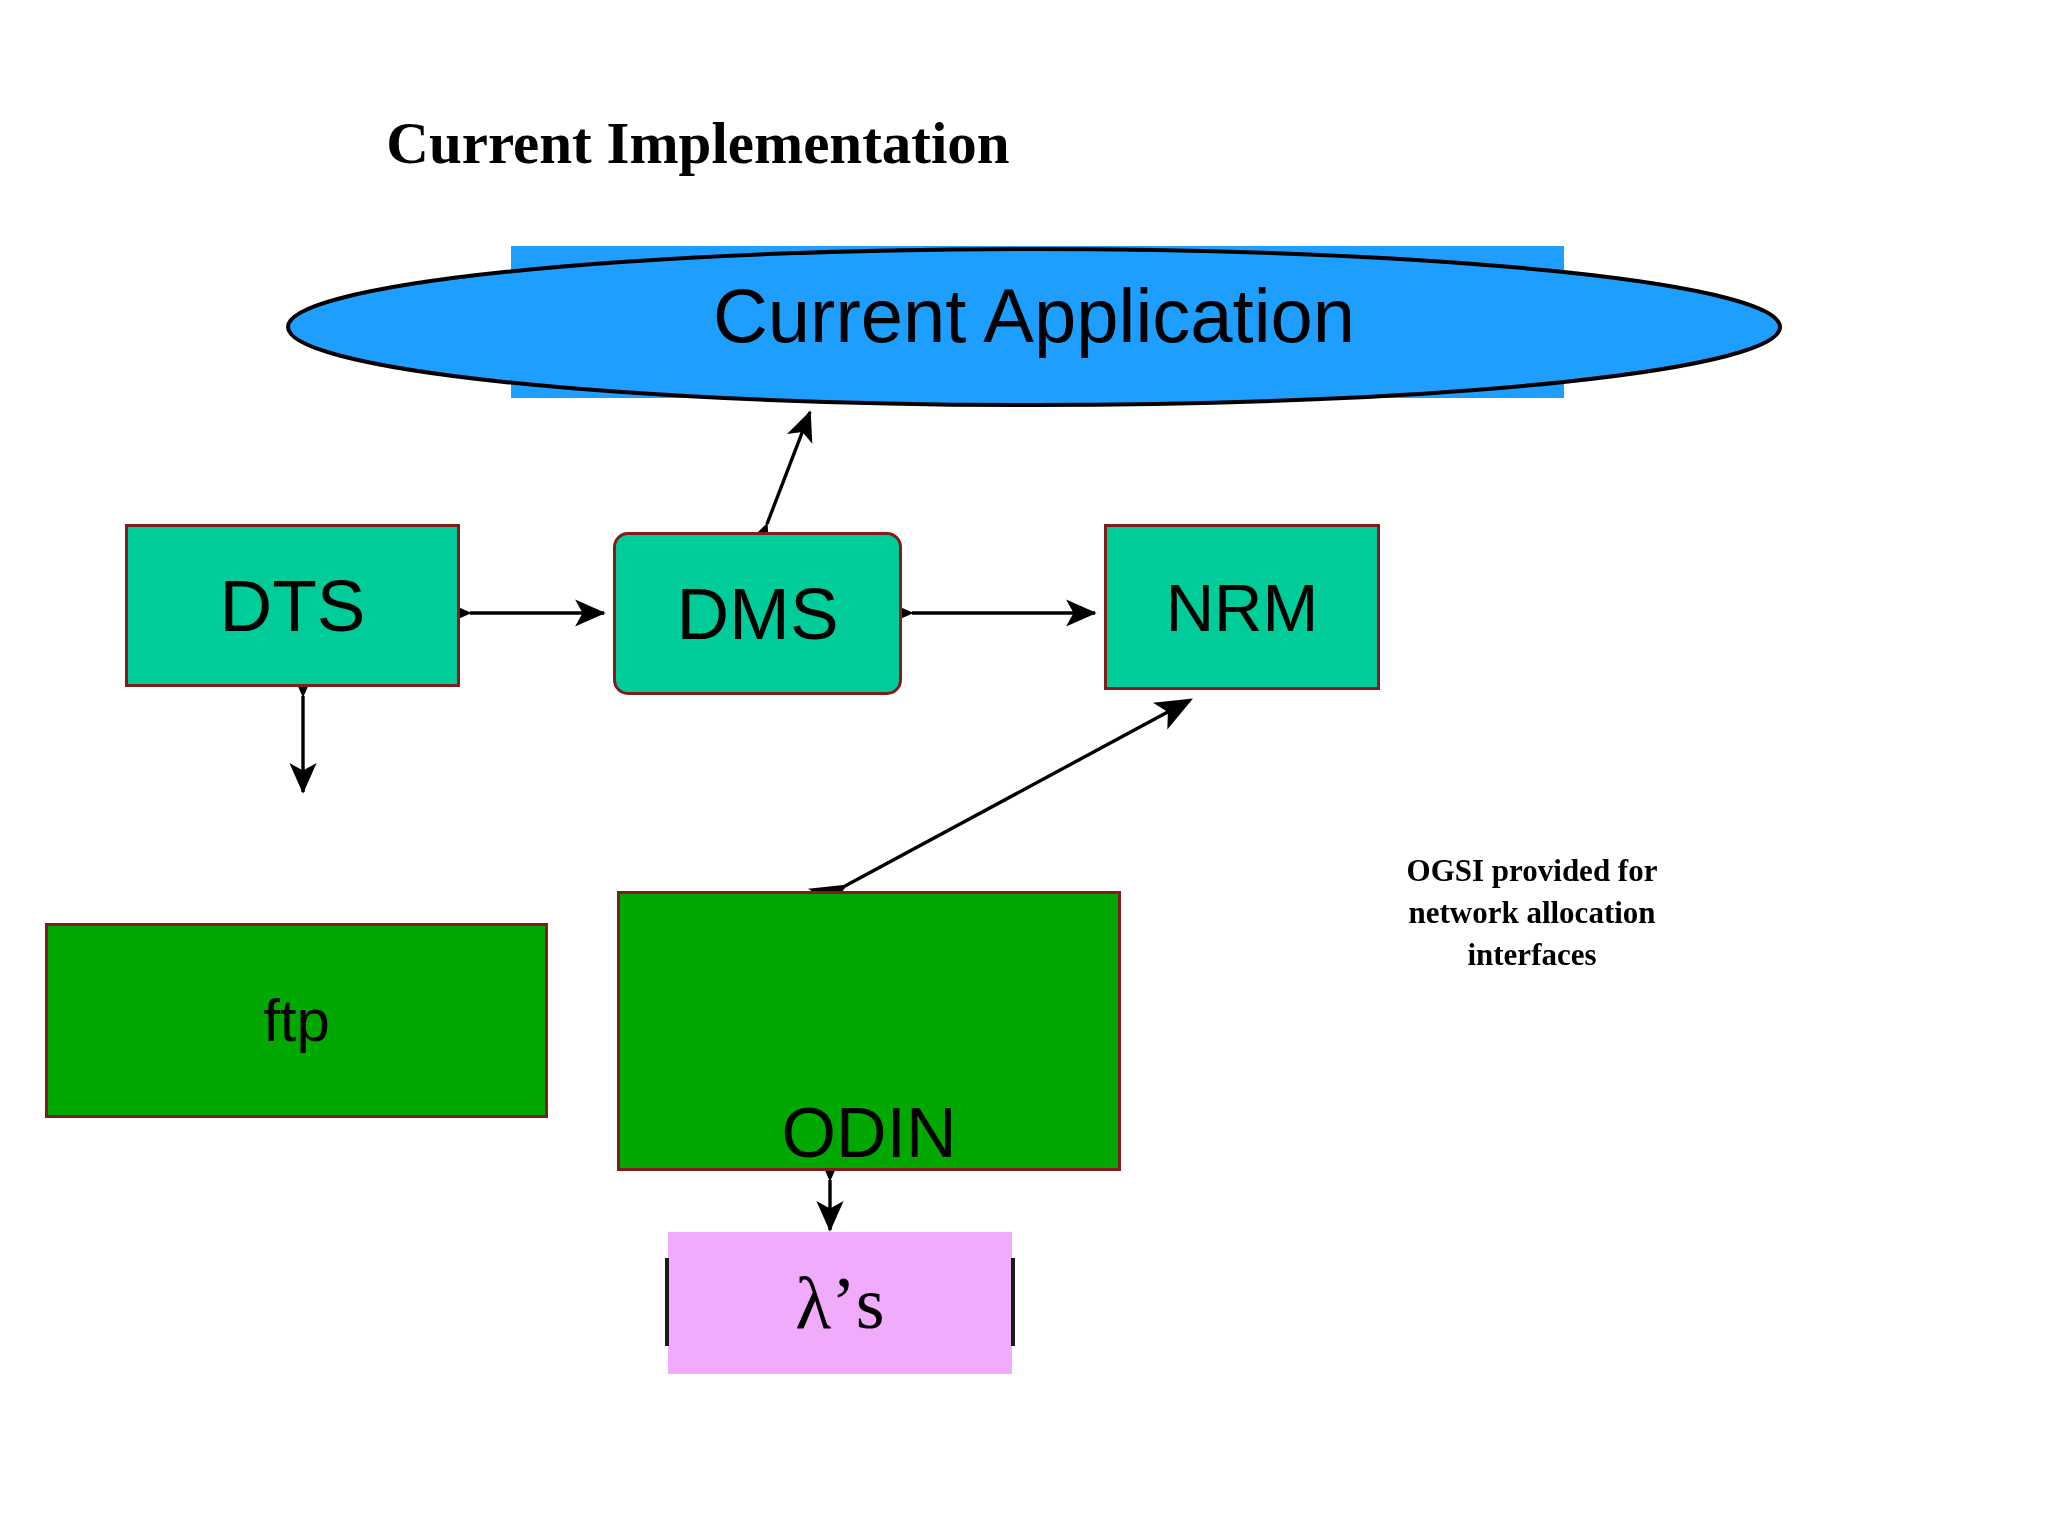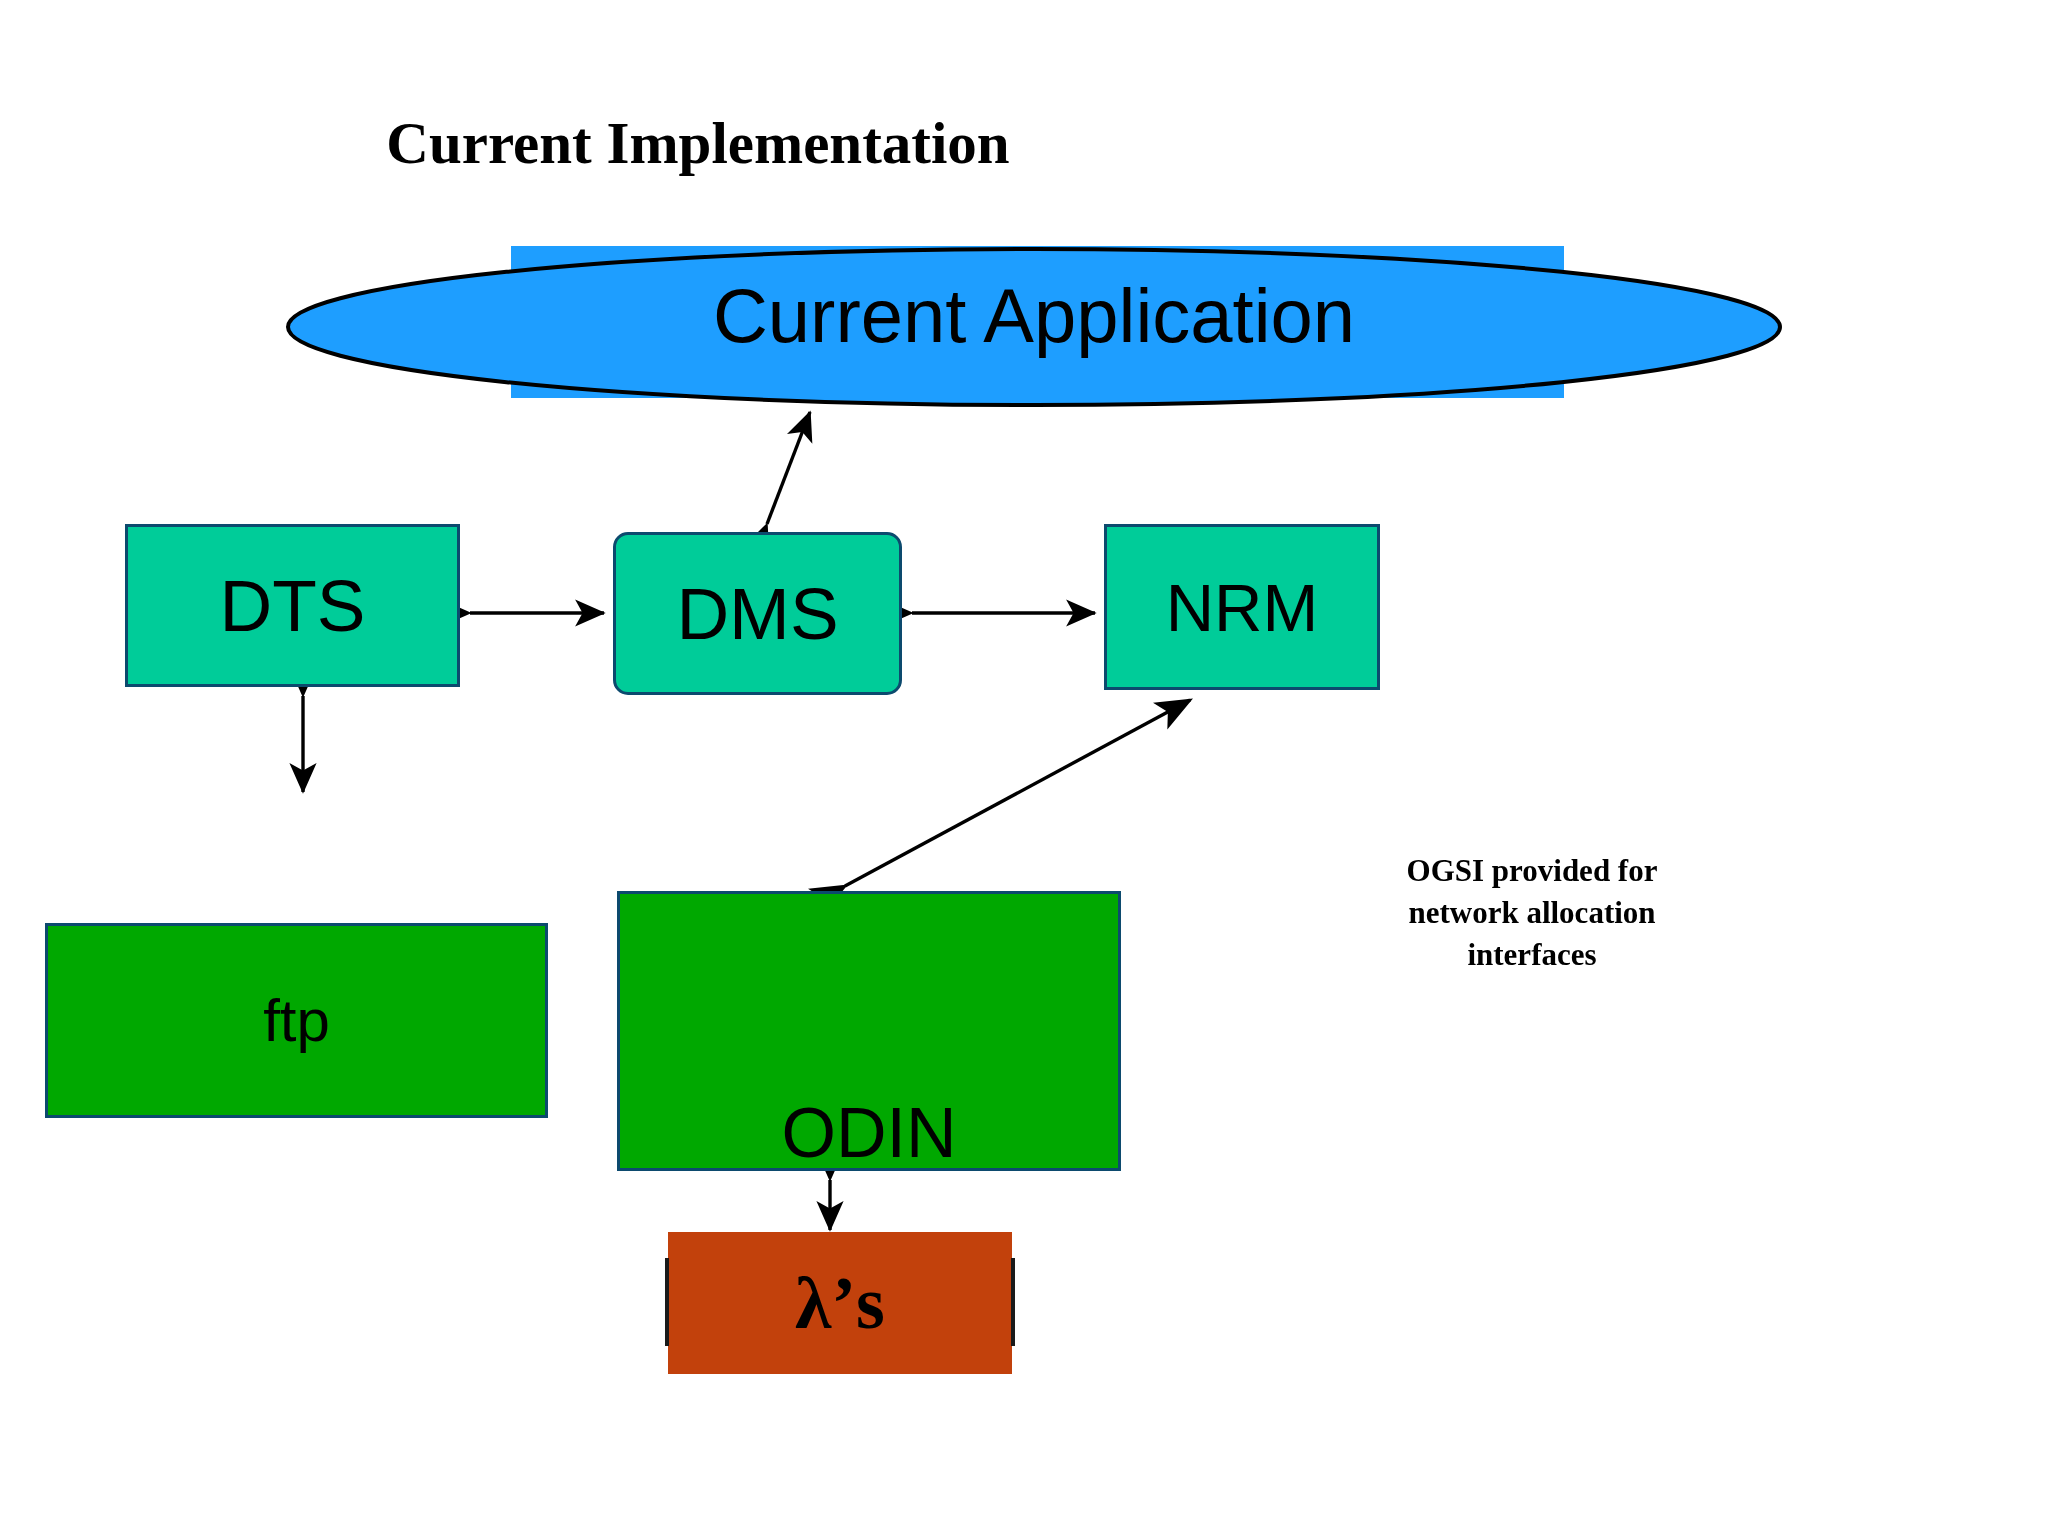--- a/index.html
+++ b/index.html
@@ -45,33 +45,33 @@
     left: 0; top: 0;
     width: 2048px;
     height: 1536px;
     pointer-events: none;
   }
 
   
   .node {
     position: absolute;
     box-sizing: border-box;
-    border: 3px solid #0c4a6e;
+    border: 3px solid #7f1d1d;
     display: flex;
     flex-direction: column;
     align-items: center;
     justify-content: center;
     color: #000000;
     text-align: center;
     line-height: 1.0;
   }
 
   .node-teal { background: #00CC99; }
   .node-green { background: #00A800; }
-  .node-red  { background: #c2410c; border: none; font-weight: bold; }
+  .node-red  { background: #f0abfc; border: none; }
 
   .node .lbl { display: block; white-space: nowrap; }
 
   #node-dts {
     left: 125px; top: 524px; width: 335px; height: 163px;
     font-size: 73px;
   }
   #node-dms {
     left: 613px; top: 532px; width: 289px; height: 163px;
     font-size: 73px;

